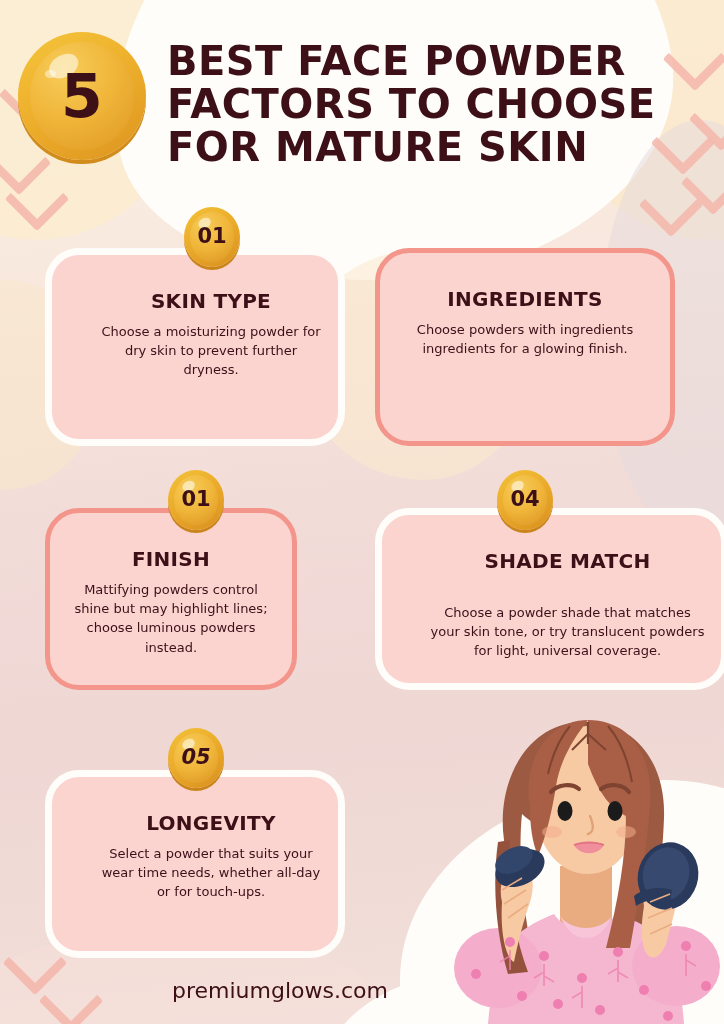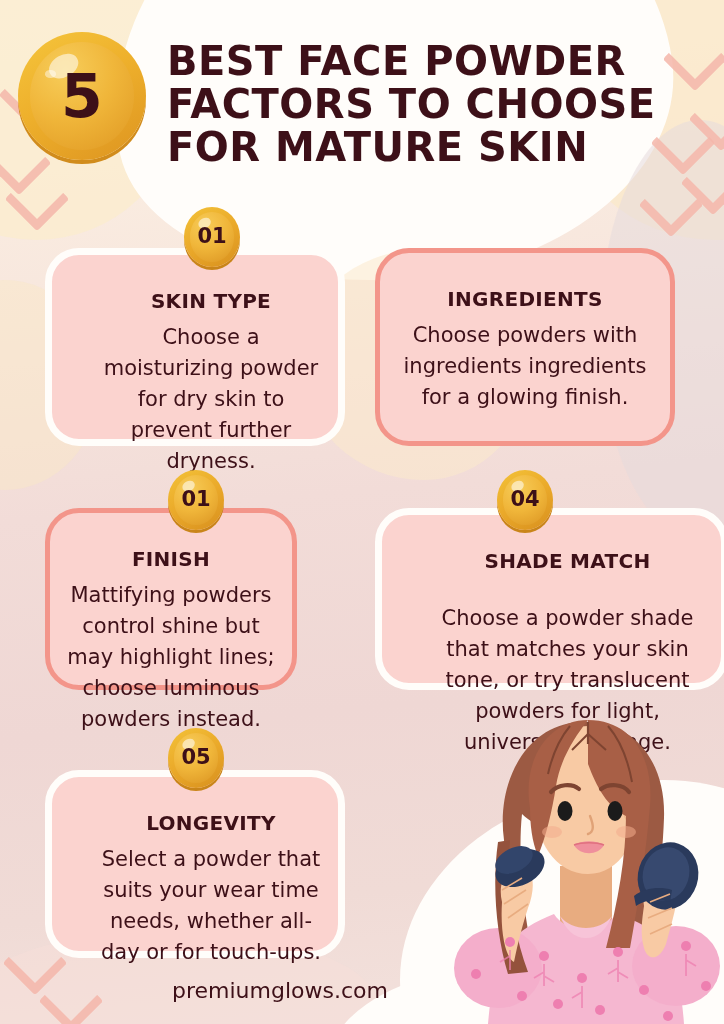--- a/index.html
+++ b/index.html
@@ -138,21 +138,21 @@
     font-family:"DejaVu Sans", sans-serif;
     font-weight:bold;
     font-size:20px;
     letter-spacing:.3px;
     color:#3d1018;
     text-transform:uppercase;
     margin-bottom:9px;
   }
   .card-body{
     font-family:"DejaVu Sans", sans-serif;
-    font-size:21px;
+    font-size:13px;
     line-height:1.48;
     color:#3d1018;
   }
 
   .badge{
     position:absolute;
     width:56px; height:60px;
     z-index:20;
   }
   .badge .coin-outer{
@@ -173,21 +173,21 @@
   
   #card-1{ left:45px;  top:248px; width:300px; height:198px; }
   #badge-1{ left:184px; top:207px; }
   #card-2{ left:375px; top:248px; width:300px; height:198px; }
   #badge-2{ left:497px; top:207px; }
   #card-3{ left:45px;  top:508px; width:252px; height:182px; }
   #badge-3{ left:168px; top:470px; }
   #card-4{ left:375px; top:508px; width:353px; height:182px;gap:21px; }
   #badge-4{ left:497px; top:470px; }
   #card-5{ left:45px;  top:770px; width:300px; height:188px; }
-  #badge-5{ left:168px; top:728px; }
+  #badge-5{ left:168px; top:728px;font-style:italic; }
 
   
   #footer{
     position:absolute; left:0; top:978px; width:560px;
     text-align:center;
     font-family:"DejaVu Sans", sans-serif;
     font-size:22px;
     color:#3d1018;
     z-index:30;
   }

